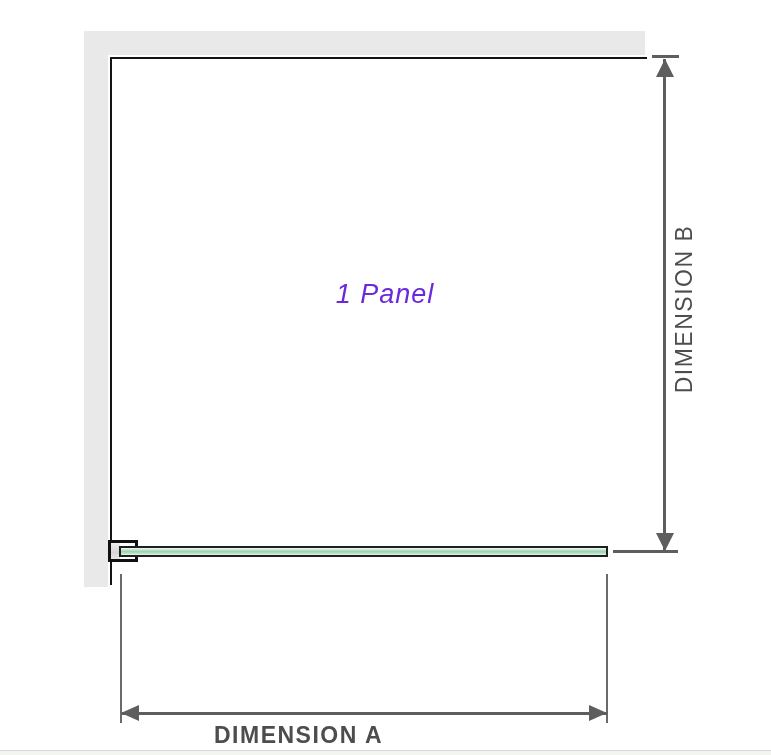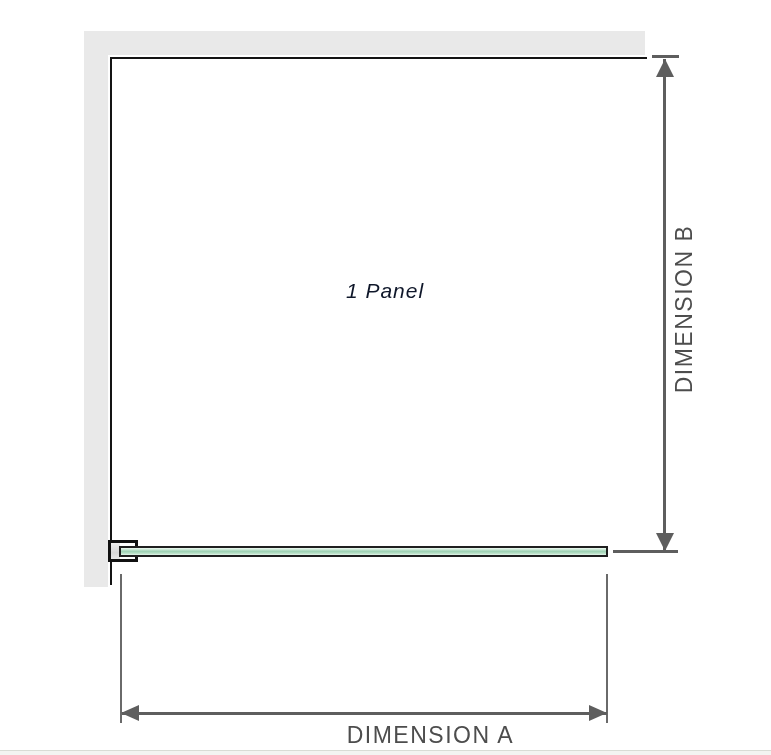--- a/index.html
+++ b/index.html
@@ -23,23 +23,23 @@
 
   
   .outline-top  { left: 110px; top: 57px; width: 537px; height: 2px; background: #141414; }
   .outline-left { left: 110px; top: 57px; width: 2px;  height: 528px; background: #141414; }
 
   
   .panel-label {
     left: 285px; top: 279px; width: 200px;
     text-align: center;
     font-style: italic;
-    font-size: 21px;
+    font-size: 27px;
     letter-spacing: 1px;
-    color: #0f172a;
+    color: #6d28d9;
   }
 
   
   .clamp {
     left: 108px; top: 540px; width: 24px; height: 16px;
     border: 3px solid #111111;
     background: #ffffff;
     z-index: 2;
   }
   .clamp-pad {
@@ -95,24 +95,25 @@
     border-right: 18px solid #5e5e5e;
   }
   .dim-a-arrow-right {
     left: 589px; top: 705px;
     border-top: 8px solid transparent;
     border-bottom: 8px solid transparent;
     border-left: 18px solid #5e5e5e;
   }
   .dim-a-label {
     left: 214px; top: 722px; width: 300px;
-    text-align: right;
+    text-align: left;
     font-size: 23px;
     letter-spacing: 1.5px;
     color: #4d4d4d;
+    font-weight: bold;
   }
 
   
   .bottom-strip {
     left: 0; top: 750px; width: 771px; height: 5px;
     background: #f3f5f1;
     border-top: 1px solid #d9ddd5;
     box-sizing: border-box;
   }
 </style>

